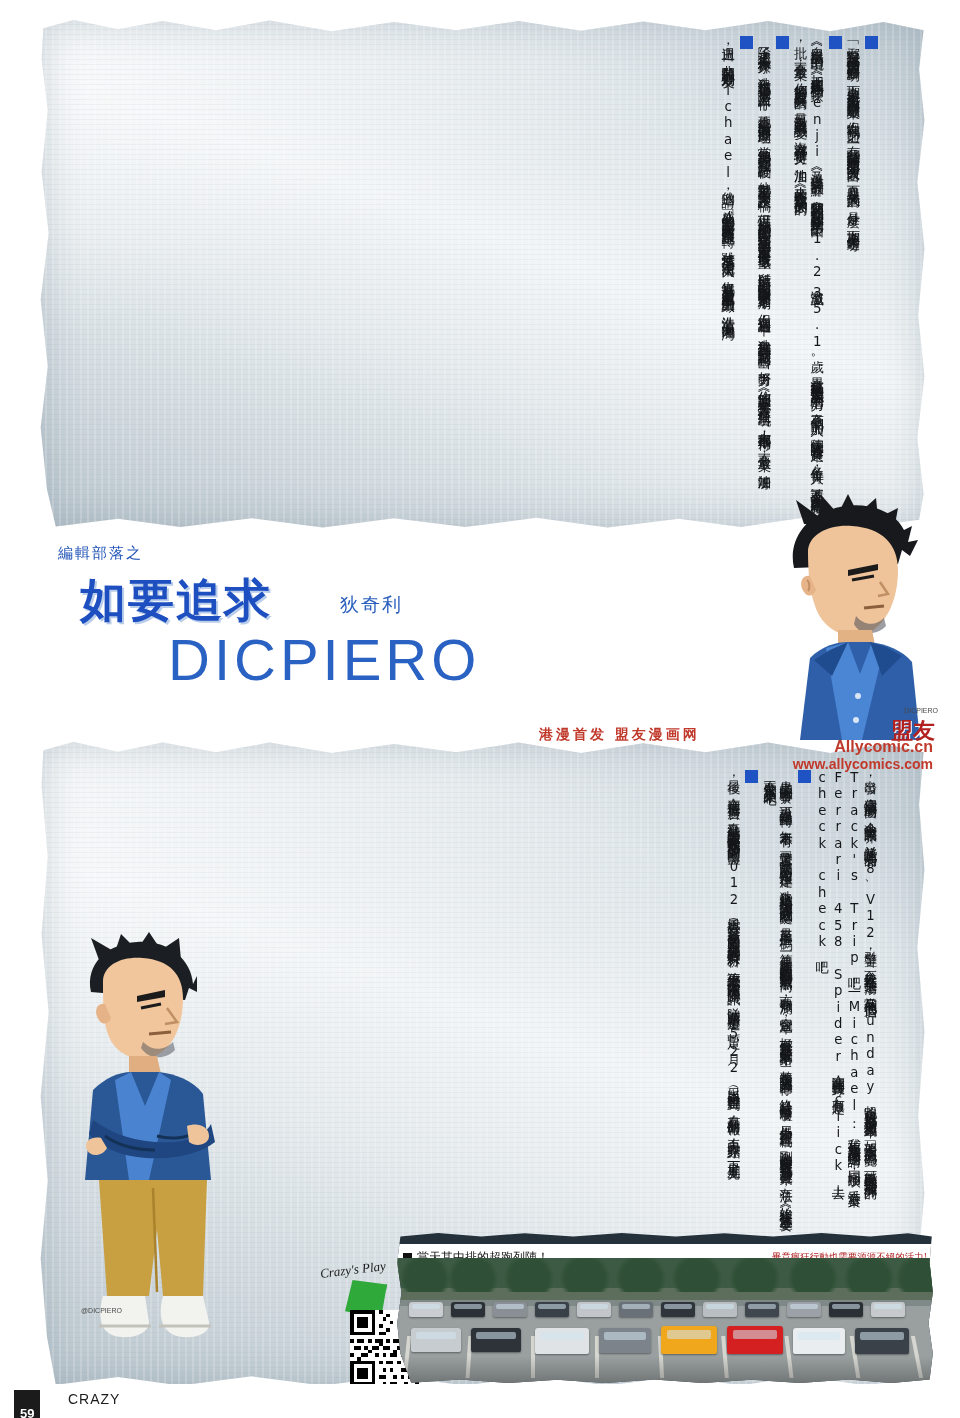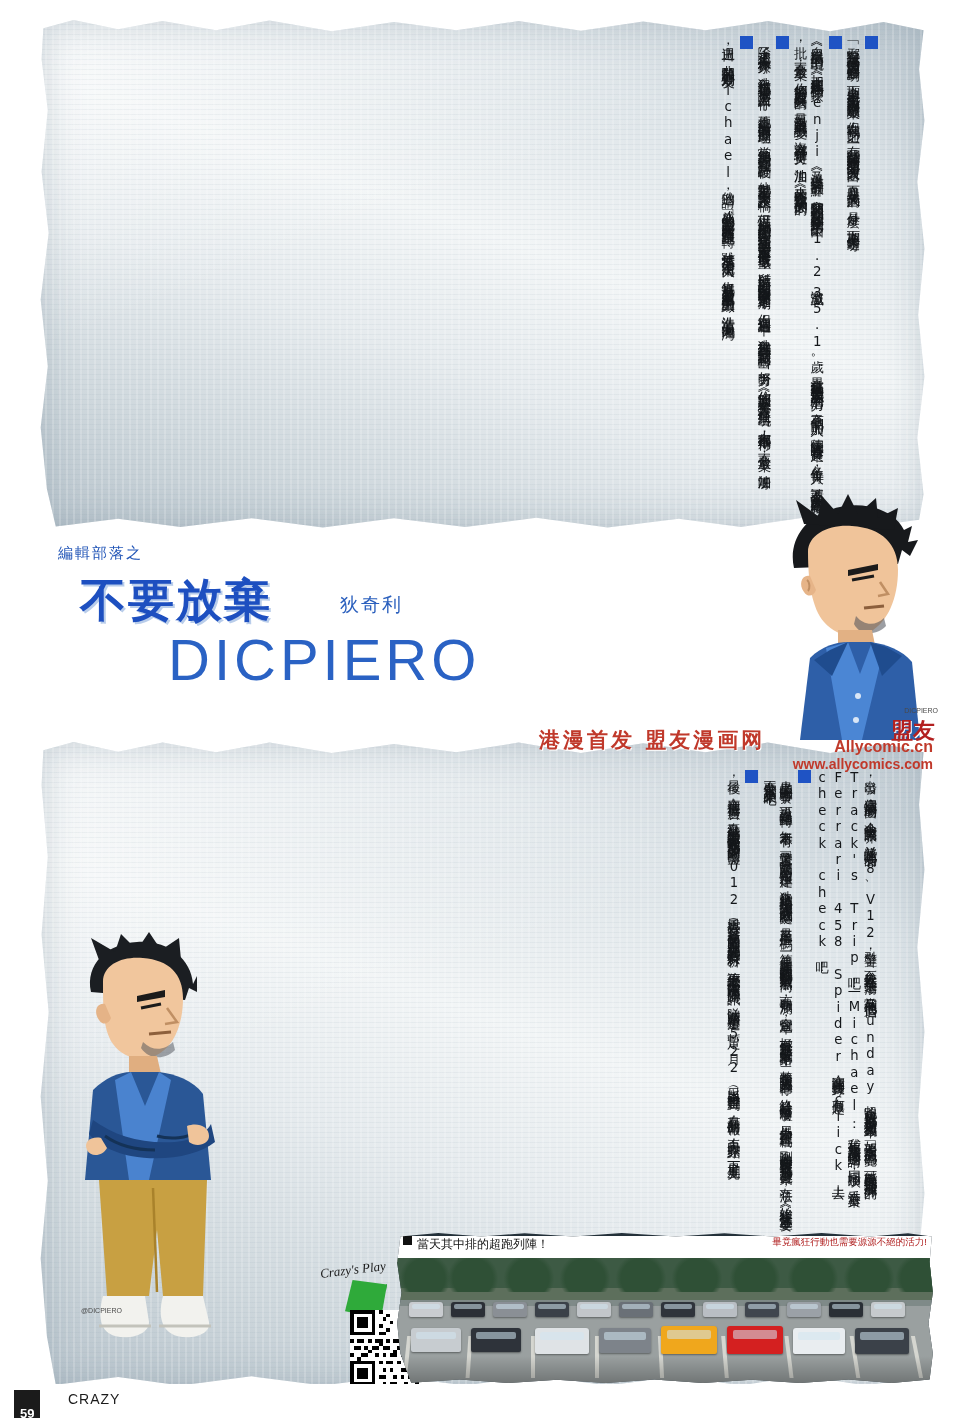--- a/index.html
+++ b/index.html
@@ -122,21 +122,21 @@
   }
 
   
   #wm {
     position: absolute; left: 535px; top: 718px; width: 400px; height: 58px;
     z-index: 9;
   }
   #wm .wm-cn {
     position: absolute; left: 4px; top: 8px;
     font-family: "DejaVu Sans", sans-serif;
-    font-weight: bold; font-size: 21px;
+    font-weight: bold; font-size: 14px;
     color: #c0392b; letter-spacing: 3px;
     text-shadow: 1px 1px 0 #fff;
   }
   #wm .wm-badge {
     position: absolute; right: 0; top: -2px;
     font-family: "DejaVu Sans", sans-serif;
     font-weight: bold; font-size: 22px; color: #b32020;
     text-shadow: 1px 1px 0 #fff;
   }
   #wm .wm-alt {
@@ -164,23 +164,23 @@
     position: absolute; left: 395px; top: 1232px; width: 540px; height: 152px;
     background: #24313a;
     overflow: hidden;
     clip-path: polygon(
       1% 3%, 8% 0.6%, 16% 3%, 24% 0.8%, 33% 3%, 42% 0.7%, 52% 3%, 61% 0.8%, 70% 3%, 79% 0.7%, 88% 3%, 95% 0.8%, 99.4% 3%,
       99% 20%, 99.6% 40%, 98.8% 60%, 99.6% 80%, 99% 97%,
       92% 99.4%, 84% 97%, 75% 99.4%, 66% 97.2%, 57% 99.4%, 48% 97%, 39% 99.4%, 30% 97.2%, 21% 99.4%, 12% 97%, 3% 99.2%,
       1% 80%, 0.4% 60%, 1.2% 40%, 0.4% 20%);
   }
   .photo-cap {
-    position: absolute; left: 0; top: 4px; width: 100%; height: 26px;
-    background: #fff; display: flex; padding: 0 8px;
-    font-family: Liberation Sans, sans-serif; font-size: 12px; color: #111;
+    position: absolute; left: 0; top: 12px; width: 100%; height: 26px;
+    background: #fff; display: flex; align-items: center; padding: 0 8px;
+    font-family: Liberation Serif, serif; font-size: 12px; color: #111;
   }
   .photo-cap .sq { width: 9px; height: 9px; background: #111; margin-right: 5px; }
   .photo-cap .credit { margin-left: auto; font-size: 9.5px; color: #b02020; }
   .lot {
     position: absolute; left: 0; top: 26px; width: 100%; height: 126px;
     background:
       linear-gradient(#3d5a44 0 30px, #5d6f5c 30px 42px, #7f8a88 42px 48px, #9aa0a0 48px 126px);
     overflow: hidden;
   }
   .tree {
@@ -228,21 +228,21 @@
   <div class="paper" id="block-top"></div>
   <div class="vcols" id="top-text">
     <div class="vcol mark">「邪狼惡獸」故事的情節經已逐步鮮明，下期自毛將會更向內的火拼無敵霸業。但在戰鬥之前，有一些關於羅霧的經歷必須要向大家表白，而且是非常感人的，是什麼？下期不要錯過呀！</div>
     <div class="vcol mark">自《黑獄島》的出現，加上《瘋狂四格》的作家Kenji及《漫畫日常》的蘇菲，突然間把我們《瘋狂》的作家平均年齡由41.2激減至35.1歲。畢竟瘋狂行動也需要源源不絕的活力，有了他們的加入，使團隊雲時青春起來。各位年青人，請不要介意大家的嚴厲狠批，不要放棄，你們的努力是有目共睹的，只要對漫畫的真誠不變，海洋都會給予支持，加油！未來的《瘋狂》是屬於你們的！</div>
     <div class="vcol mark">除了上述三位新人作家外，狄奇也想在這裡表揚一下新人「中仔」，他正是亞寶以前的漫畫助理。當他知道我們的《瘋狂》計劃後，他主動畫了很多的人設及正稿，但可惜他此刻的作品因未能達到《瘋狂》的質素要求而需要修改或重做，所以預計第五期出現的新故事便須要延期了。但在這個過程中，狄奇感覺到中仔的誠意和付出，努力呀！你的《原罪》總會有一天在《瘋狂》出現，大家都很期待，不要放棄，加油呀！</div>
     <div class="vcol mark">上週日，非常開心得到朋友Michael的邀請，成為他的「超跑」乘客及在西貢區跑了一轉。雖然清早下着滂沱大雨！也無減廿多名超級跑車車主的興緻，浩浩蕩蕩由九龍灣</div>
   </div>
 
   <div id="mid">
     <div class="kicker">編輯部落之</div>
-    <div class="bigtitle">不要放棄</div>
+    <div class="bigtitle">如要追求</div>
     <div class="bigtitle-sub">狄奇利</div>
     <div class="latin">DICPIERO</div>
   </div>
 
   <div id="char-top">
     <svg width="190" height="250" viewBox="0 0 190 250" xmlns="http://www.w3.org/2000/svg">
 
       <path d="M42 78 C36 52 52 28 78 20 C104 10 140 16 152 40 L160 36 L156 52 L166 50 L158 66 L150 60 L146 74 Z" fill="#17191c"></path>
       <path d="M52 34 L44 10 L66 26 L70 6 L86 24 L96 4 L106 24 L124 8 L126 28 L146 18 L142 40 Z" fill="#17191c"></path>
 

